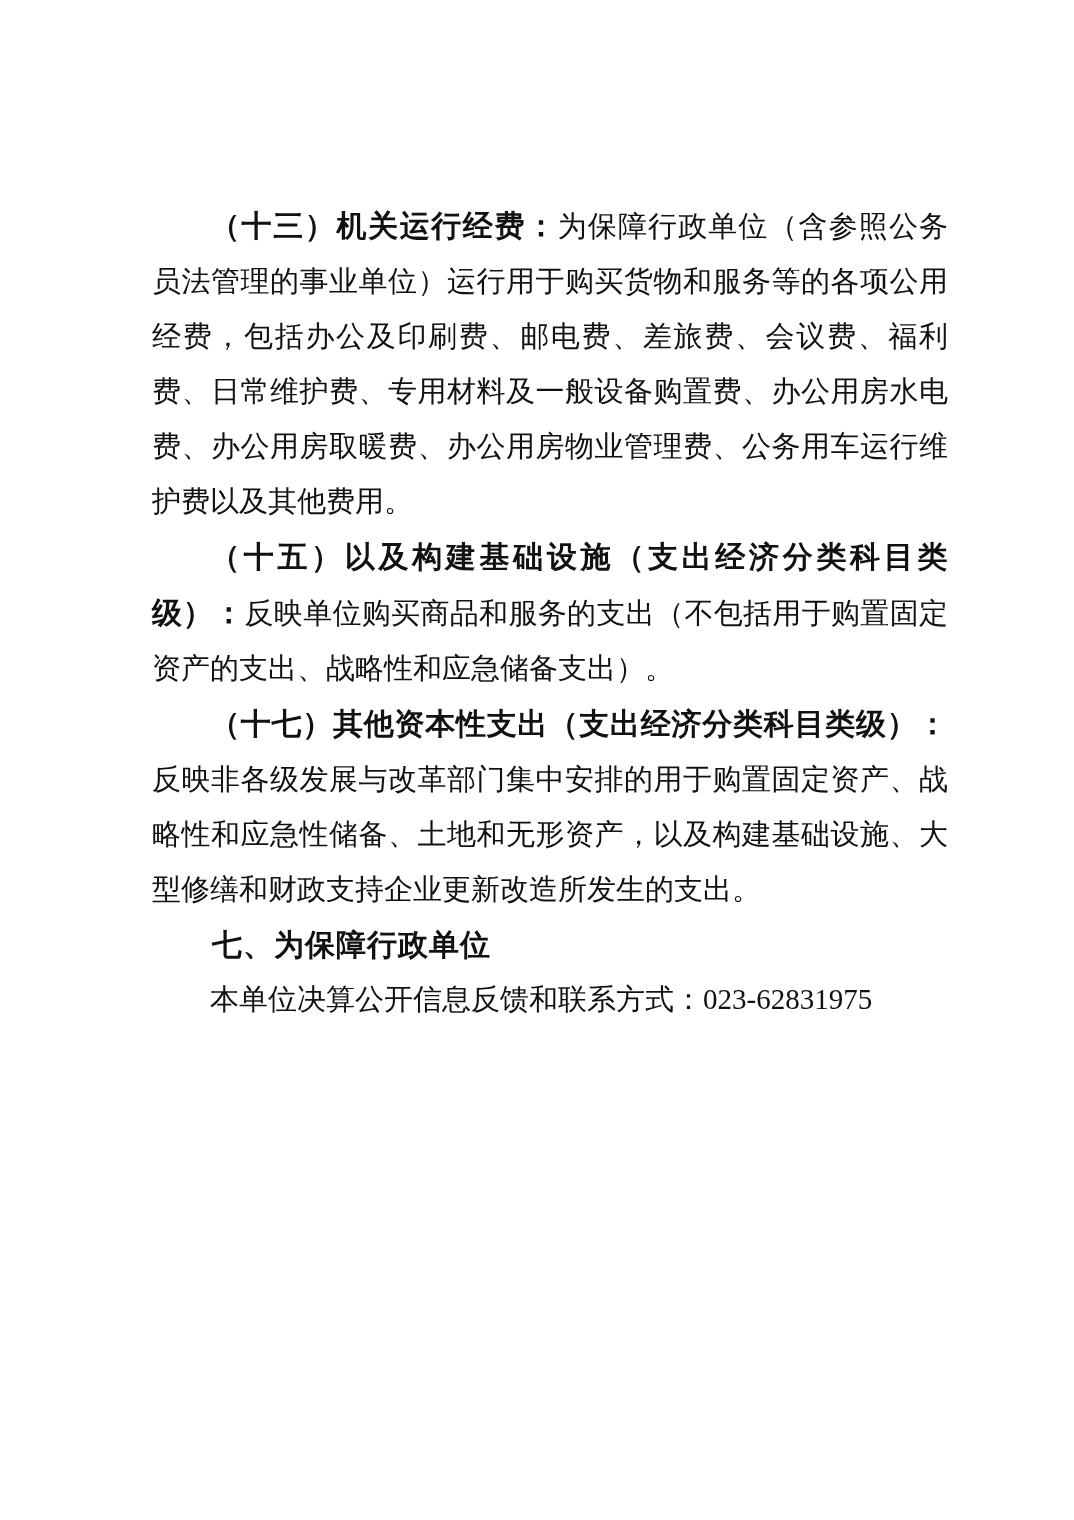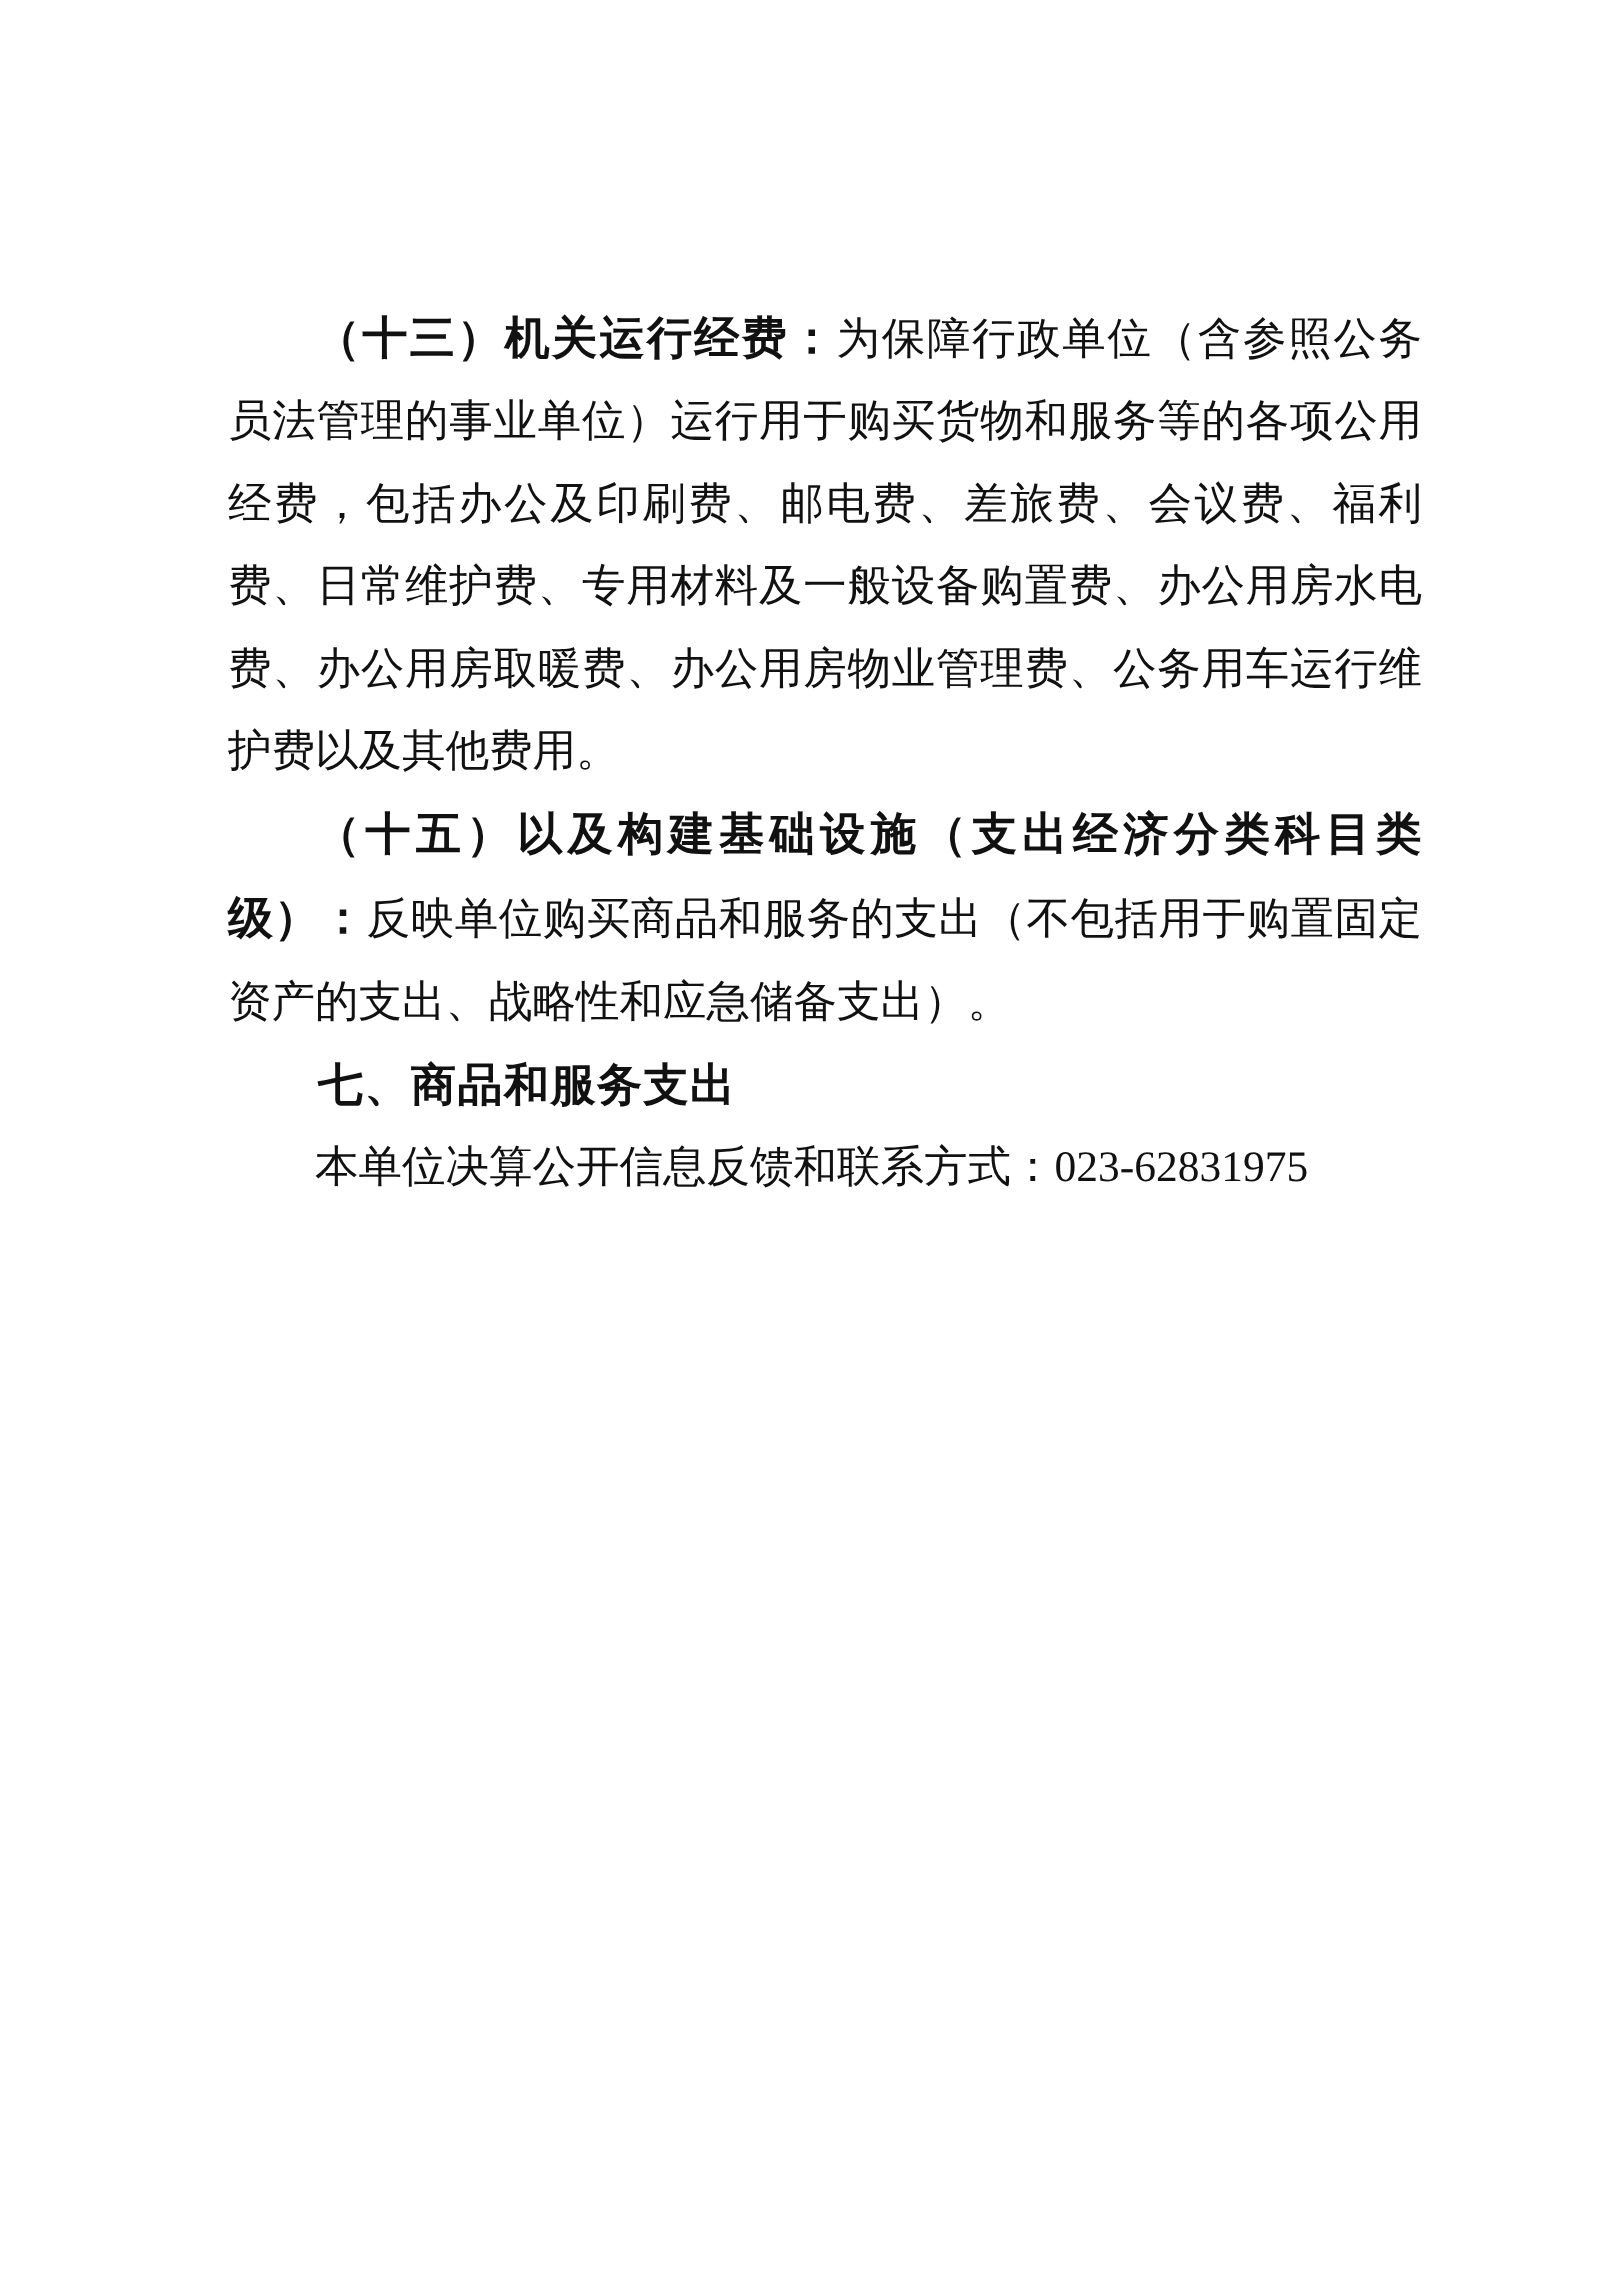--- a/index.html
+++ b/index.html
@@ -58,19 +58,20 @@
 
 <div class="page">
   <div class="content">
 
     <p class="para"><span class="para-heading">（十三）机关运行经费：</span><span class="para-body">为保障行政单位（含参照公务员法管理的事业单位）运行用于购买货物和服务等的各项公用经费，包括办公及印刷费、邮电费、差旅费、会议费、福利费、日常维护费、专用材料及一般设备购置费、办公用房水电费、办公用房取暖费、办公用房物业管理费、公务用车运行维护费以及其他费用。</span></p>
 
 
     <p class="para"><span class="para-heading">（十五）以及构建基础设施（支出经济分类科目类级）：</span><span class="para-body">反映单位购买商品和服务的支出（不包括用于购置固定资产的支出、战略性和应急储备支出）。</span></p>
 
 
+    <p class="para"><span class="para-heading">（十七）其他资本性支出（支出经济分类科目类级）：</span><span class="para-body">反映非各级发展与改革部门集中安排的用于购置固定资产、战略性和应急性储备、土地和无形资产，以及构建基础设施、大型修缮和财政支持企业更新改造所发生的支出。</span></p>
 
-    <h2 class="section-heading">七、商品和服务支出</h2>
+    <h2 class="section-heading">七、为保障行政单位</h2>
 
     <p class="para"><span>本单位决算公开信息反馈和联系方式：</span><span class="phone">023-62831975</span></p>
 
   </div>
 </div>
 
 </body></html>

